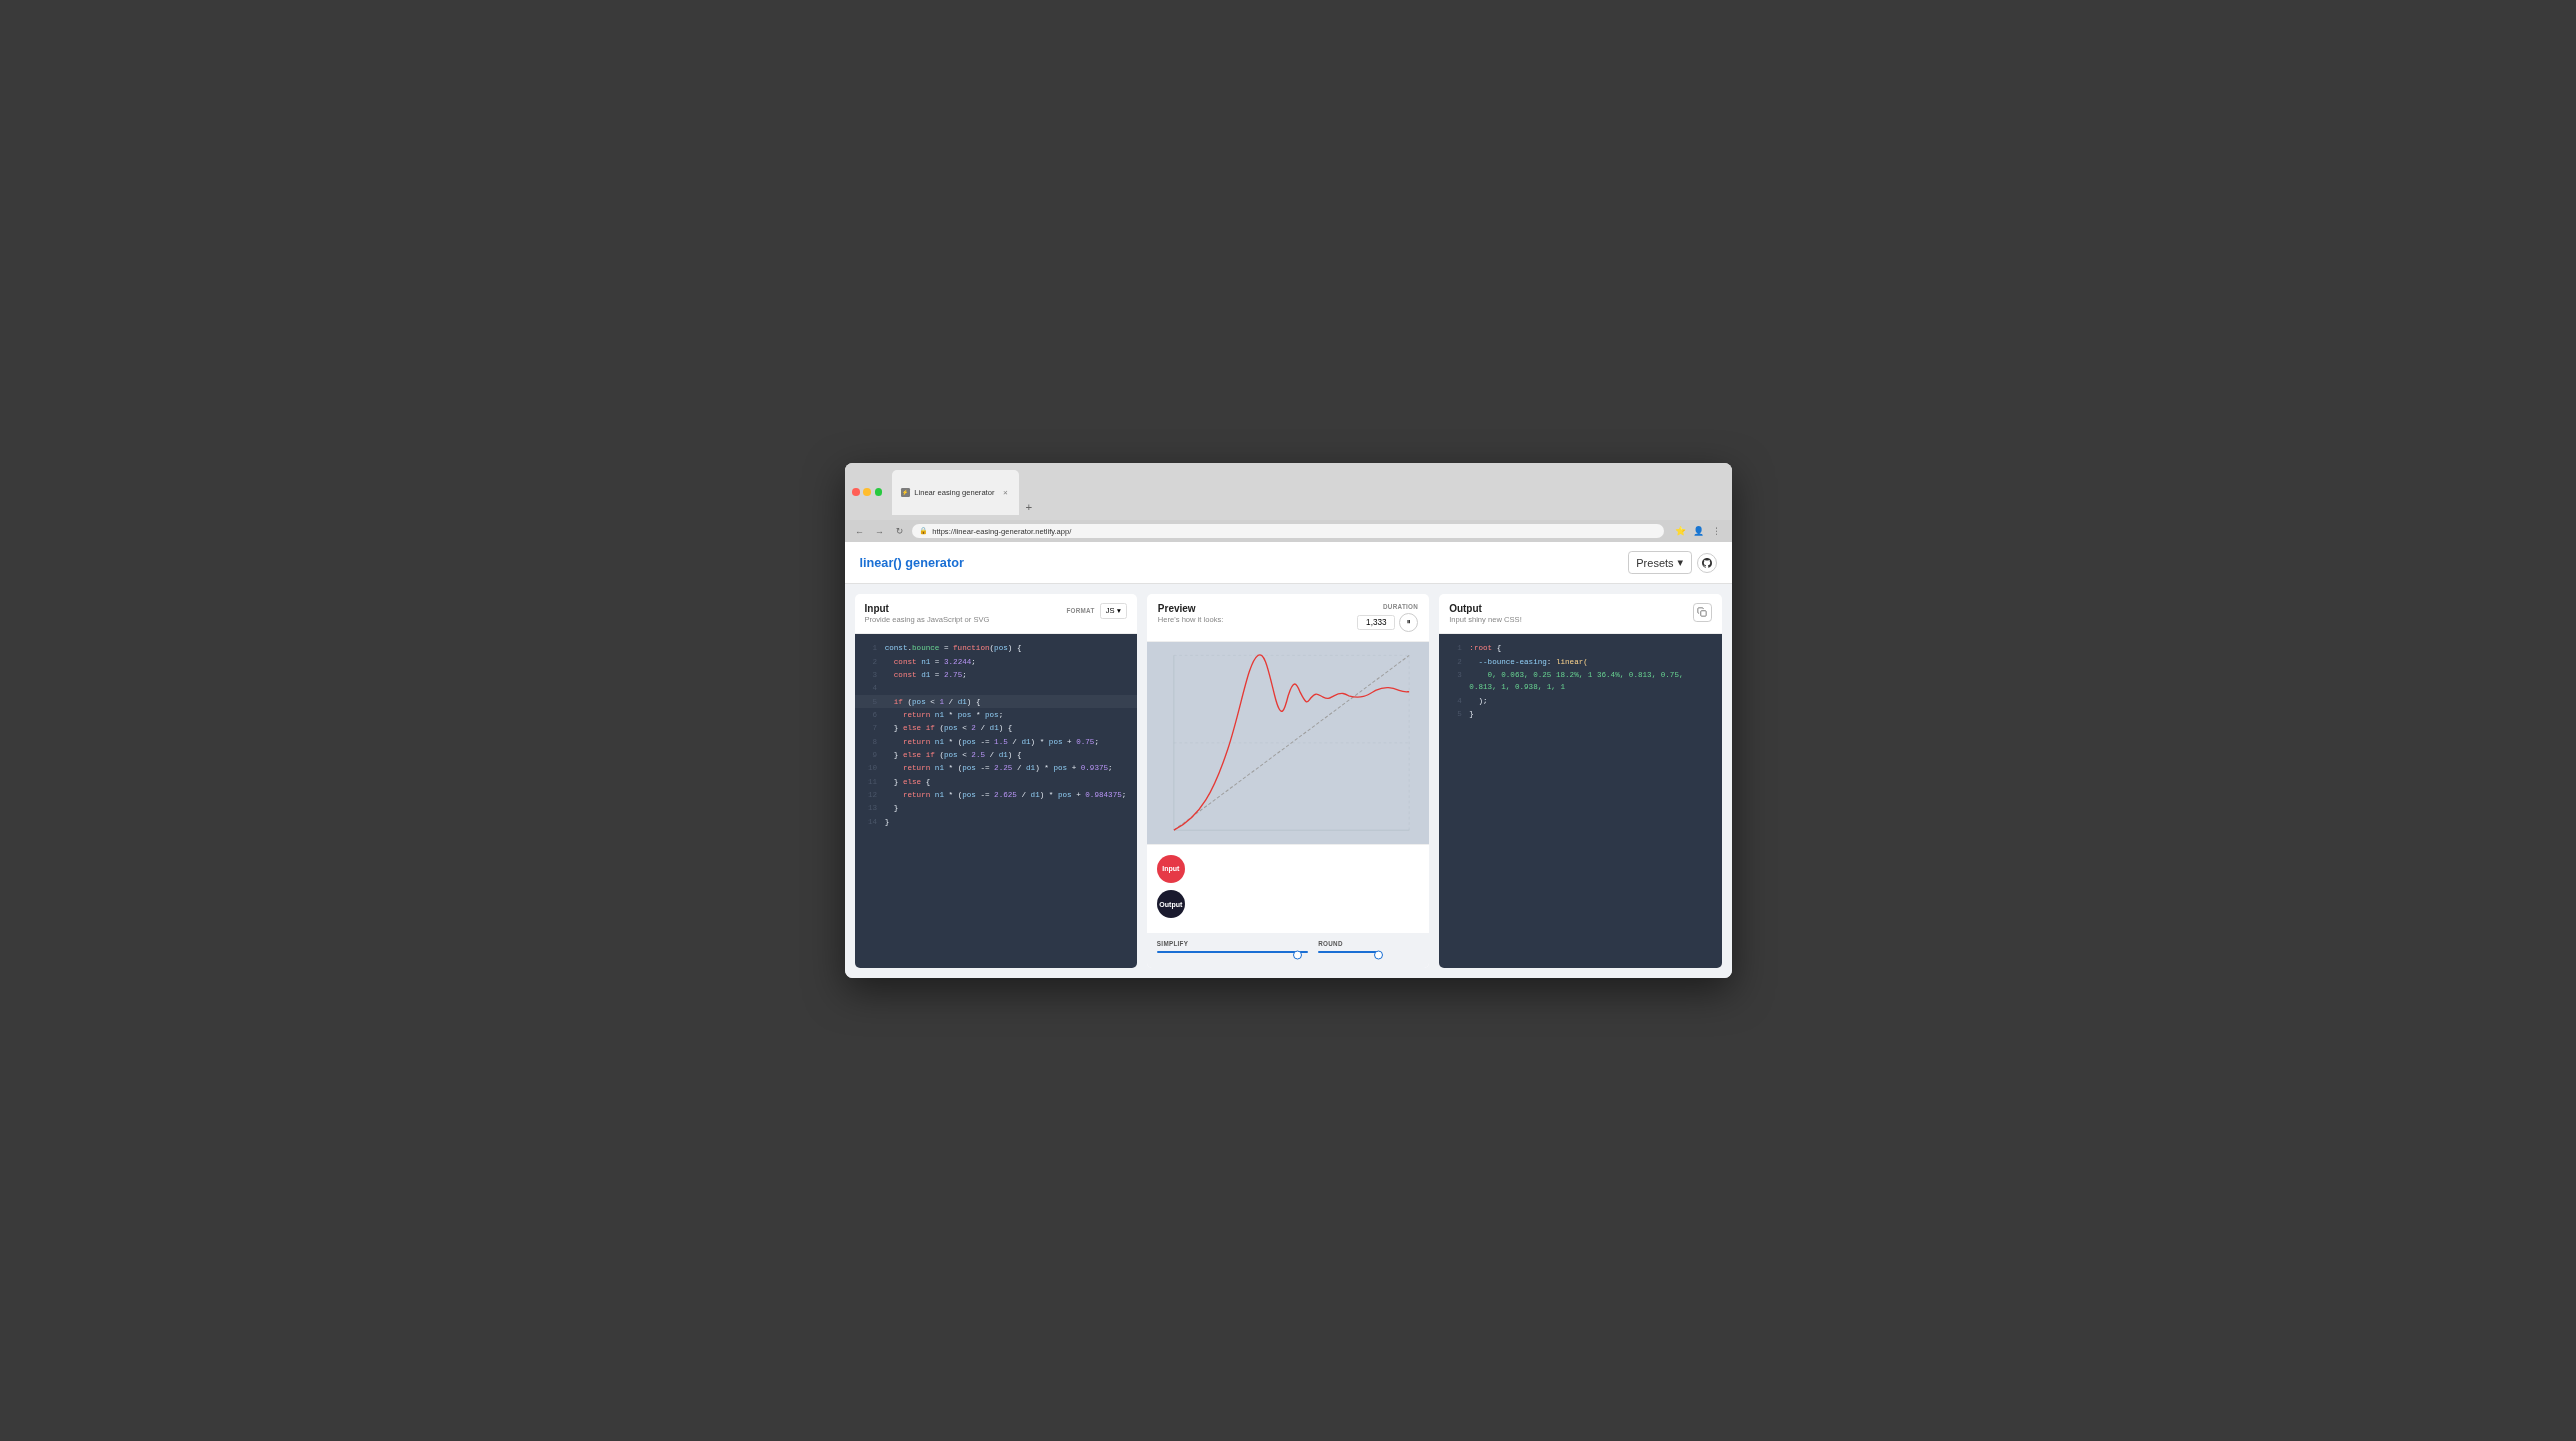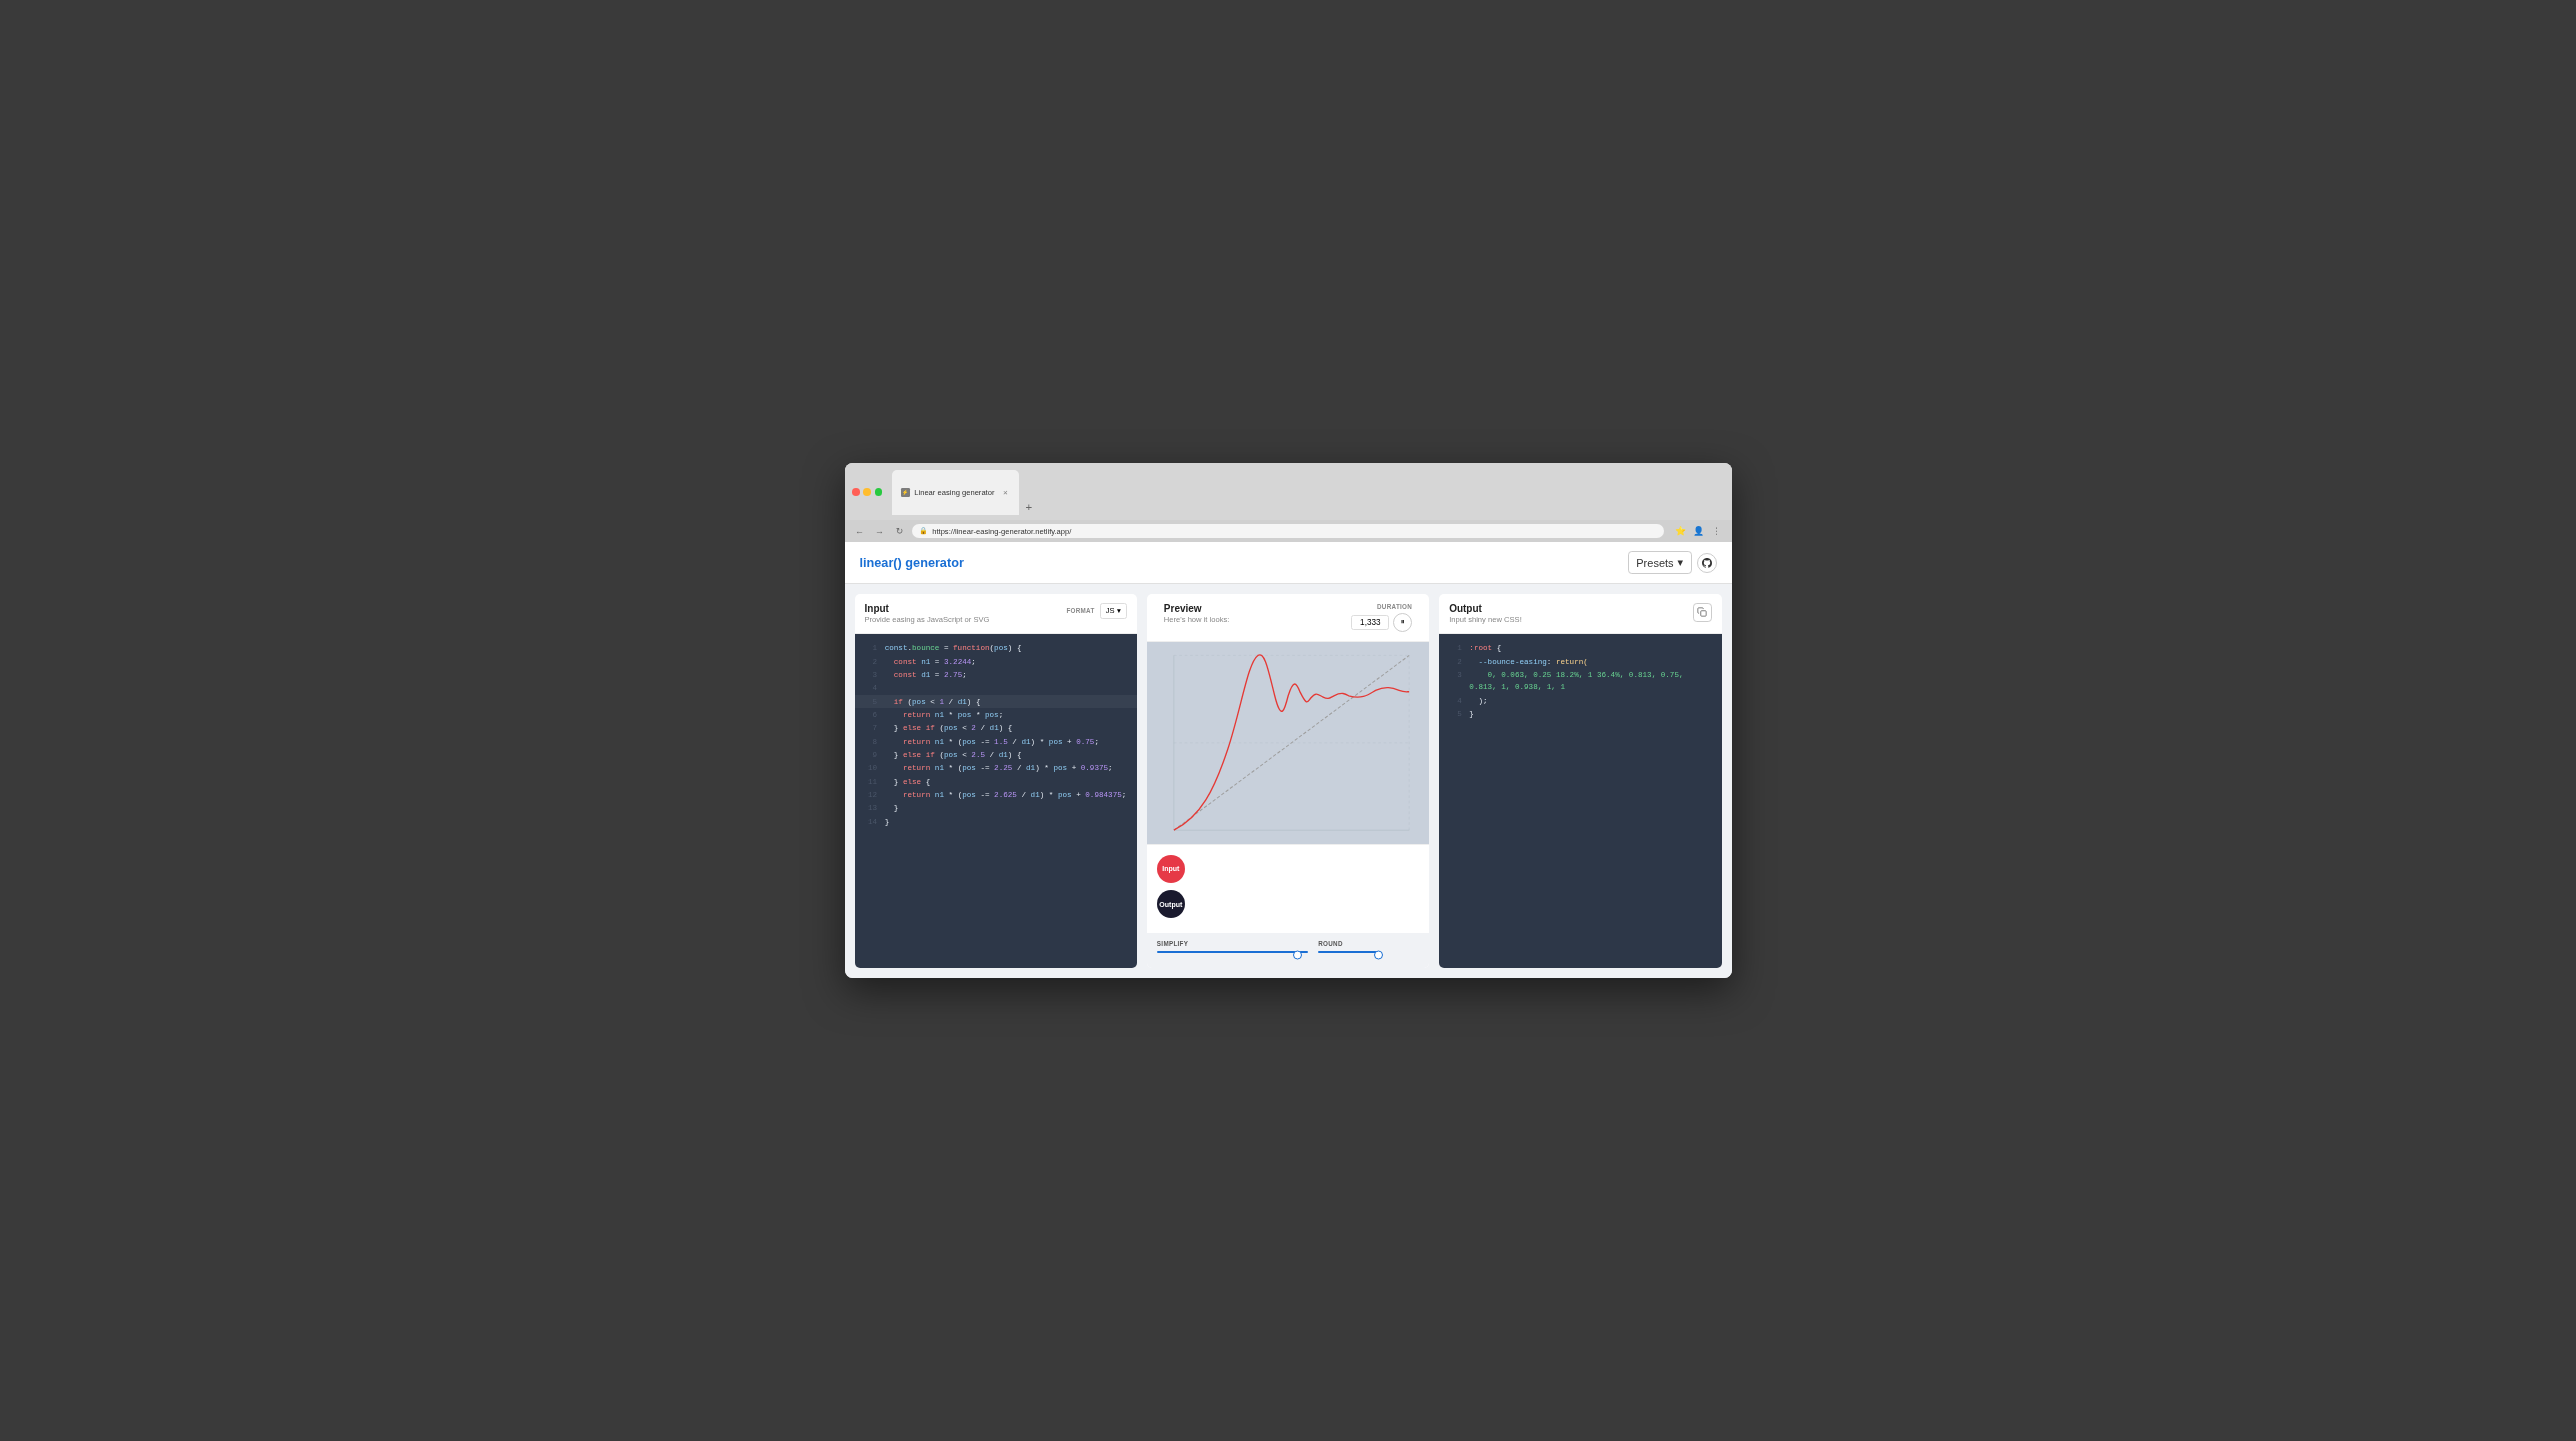--- a/index.html
+++ b/index.html
@@ -308,21 +308,21 @@
     .num { color: #b794f4; }
     .op { color: #e2e8f0; }
 
     
     .preview-panel {
       display: flex;
       flex-direction: column;
     }
 
     .preview-header {
-      padding: 9px 17px;
+      padding: 9px 11px;
       border-bottom: 0.6px solid #eee;
       display: flex;
       align-items: flex-start;
       justify-content: space-between;
     }
 
     .duration-control {
       display: flex;
       flex-direction: column;
       align-items: flex-end;
@@ -716,21 +716,21 @@
           </div>
         </div>
 
         <div class="output-code">
           <div class="code-line">
             <span class="line-num">1</span>
             <span class="code-content"><span class="css-selector">:root</span> <span class="css-brace">{</span></span>
           </div>
           <div class="code-line">
             <span class="line-num">2</span>
-            <span class="code-content"><span style="color:#e2e8f0">&nbsp;&nbsp;</span><span class="css-prop">--bounce-easing</span><span class="css-brace">: </span><span class="css-fn">return(</span></span>
+            <span class="code-content"><span style="color:#e2e8f0">&nbsp;&nbsp;</span><span class="css-prop">--bounce-easing</span><span class="css-brace">: </span><span class="css-fn">linear(</span></span>
           </div>
           <div class="code-line">
             <span class="line-num">3</span>
             <span class="code-content"><span style="color:#e2e8f0">&nbsp;&nbsp;&nbsp;&nbsp;</span><span class="css-value">0, 0.063, 0.25 18.2%, 1 36.4%, 0.813, 0.75, 0.813, 1, 0.938, 1, 1</span></span>
           </div>
           <div class="code-line">
             <span class="line-num">4</span>
             <span class="code-content"><span style="color:#e2e8f0">&nbsp;&nbsp;</span><span class="css-brace">);</span></span>
           </div>
           <div class="code-line">

